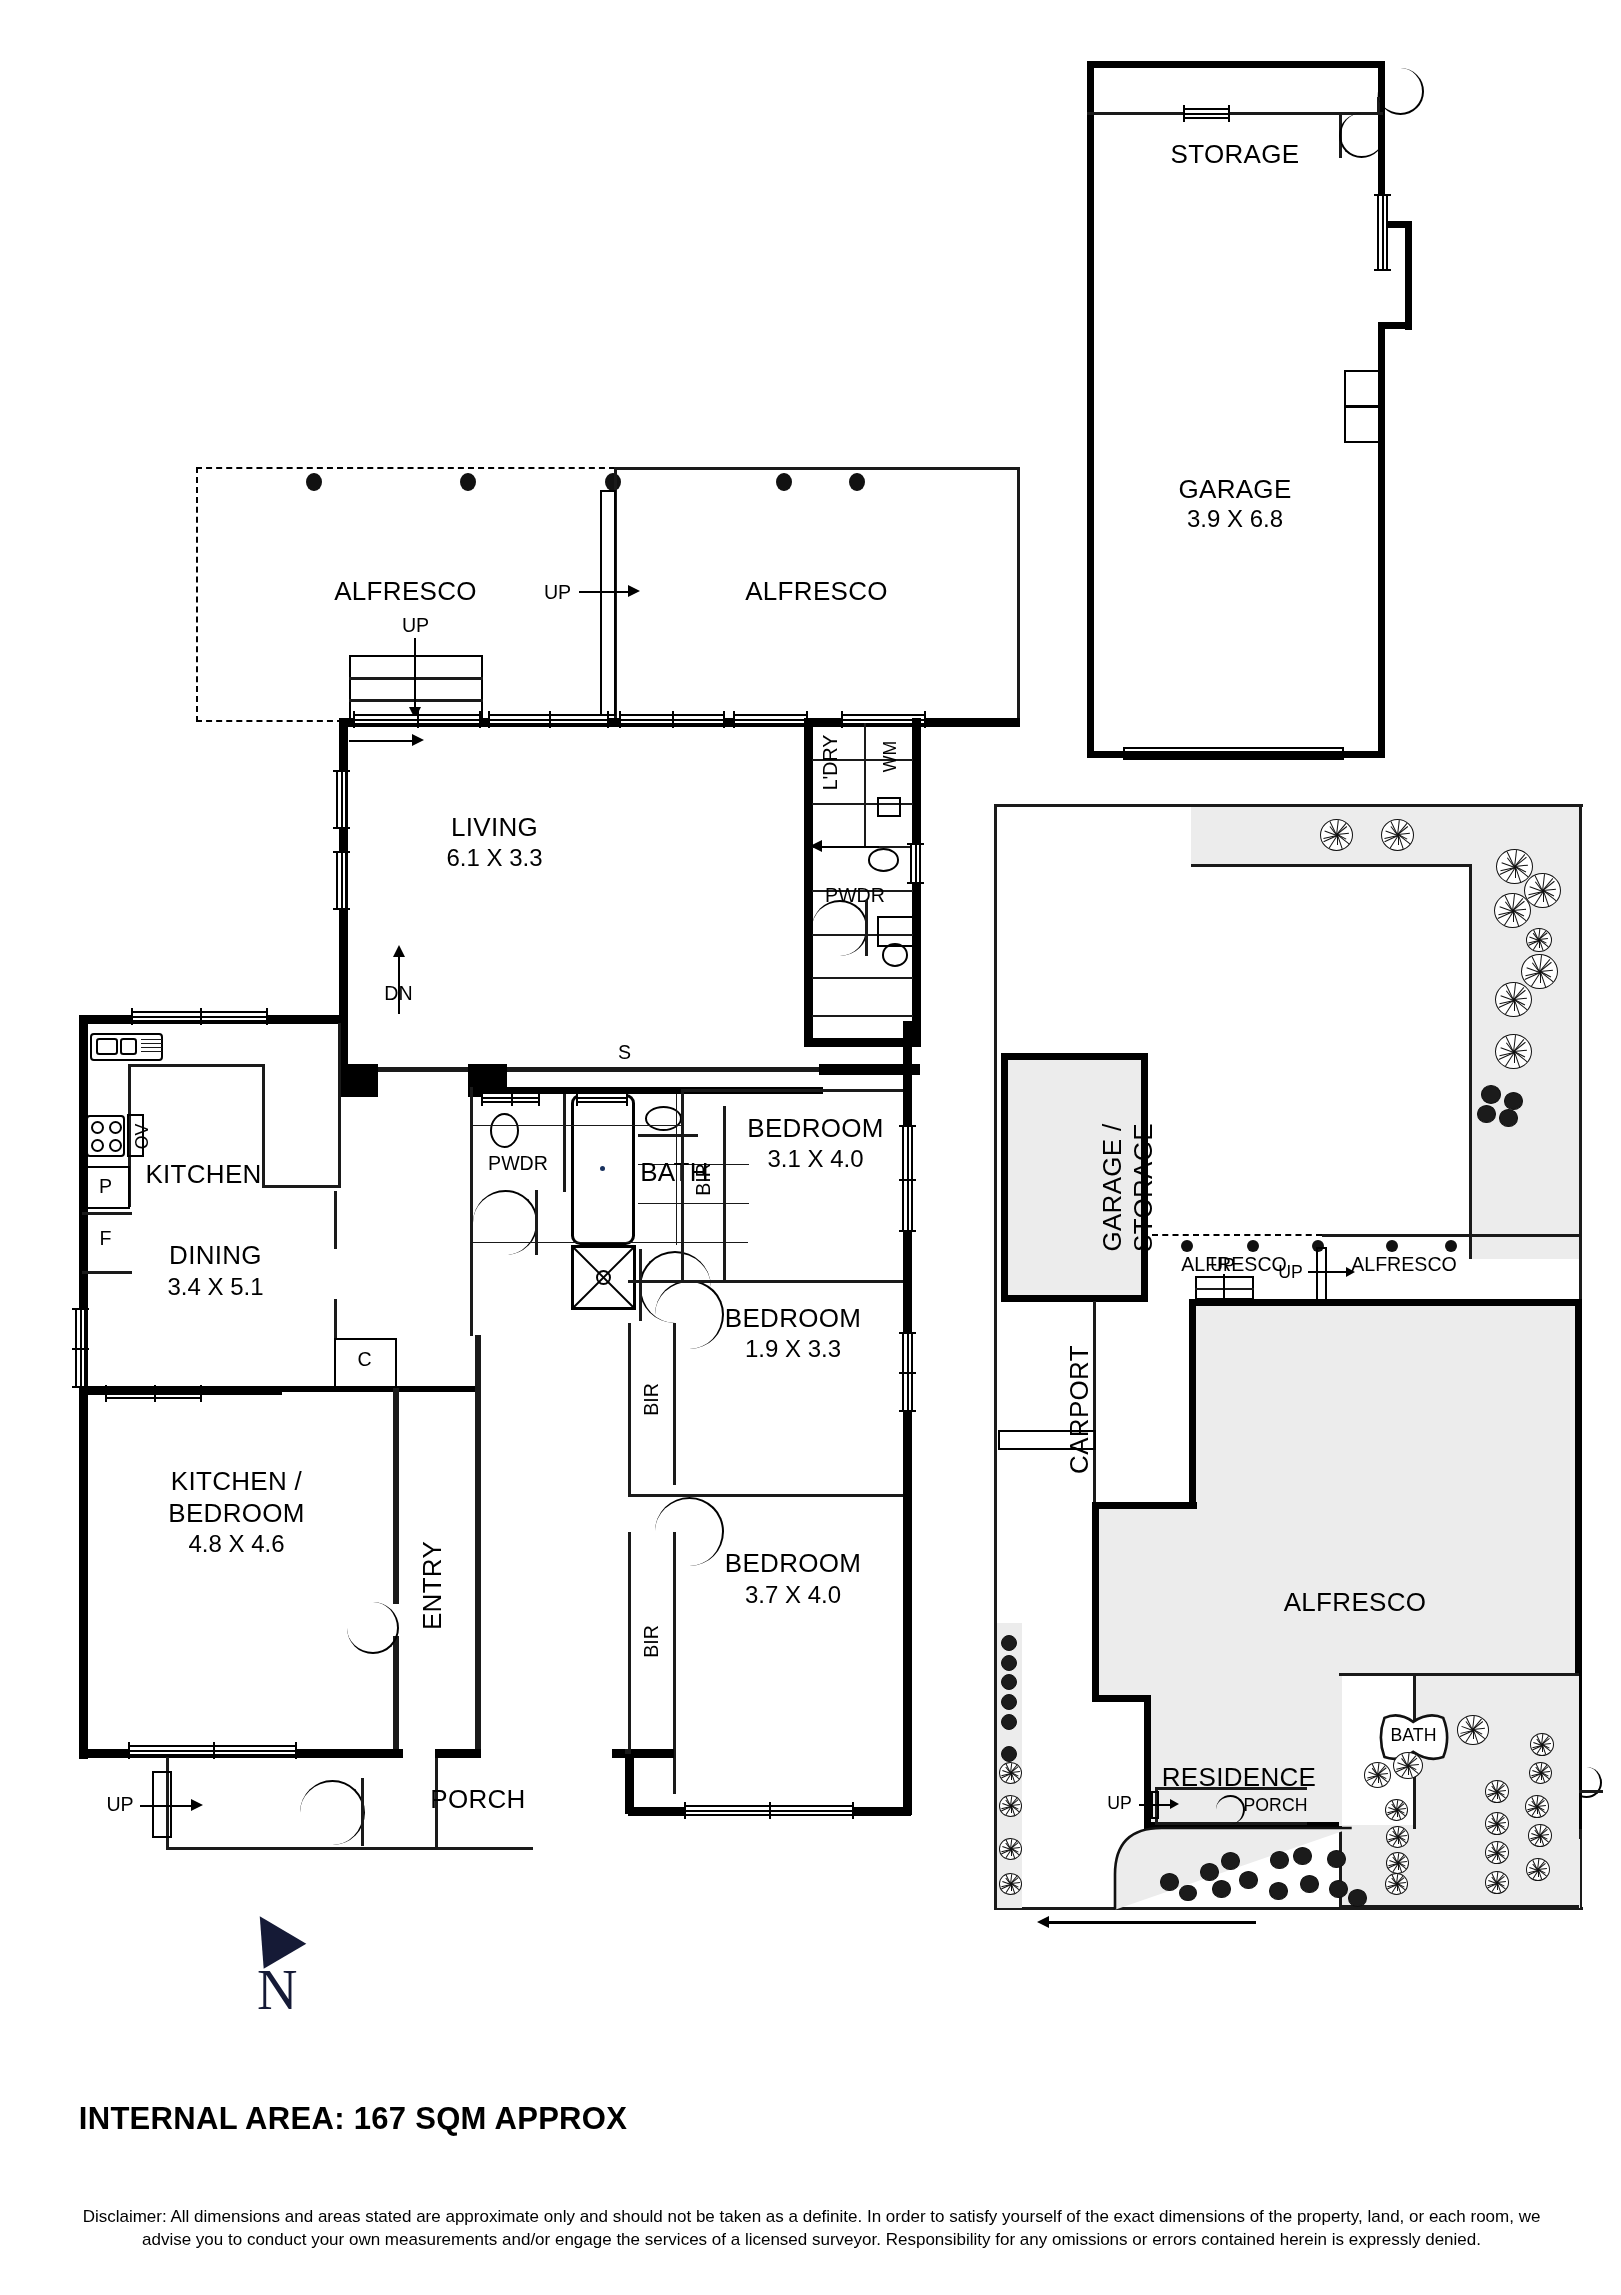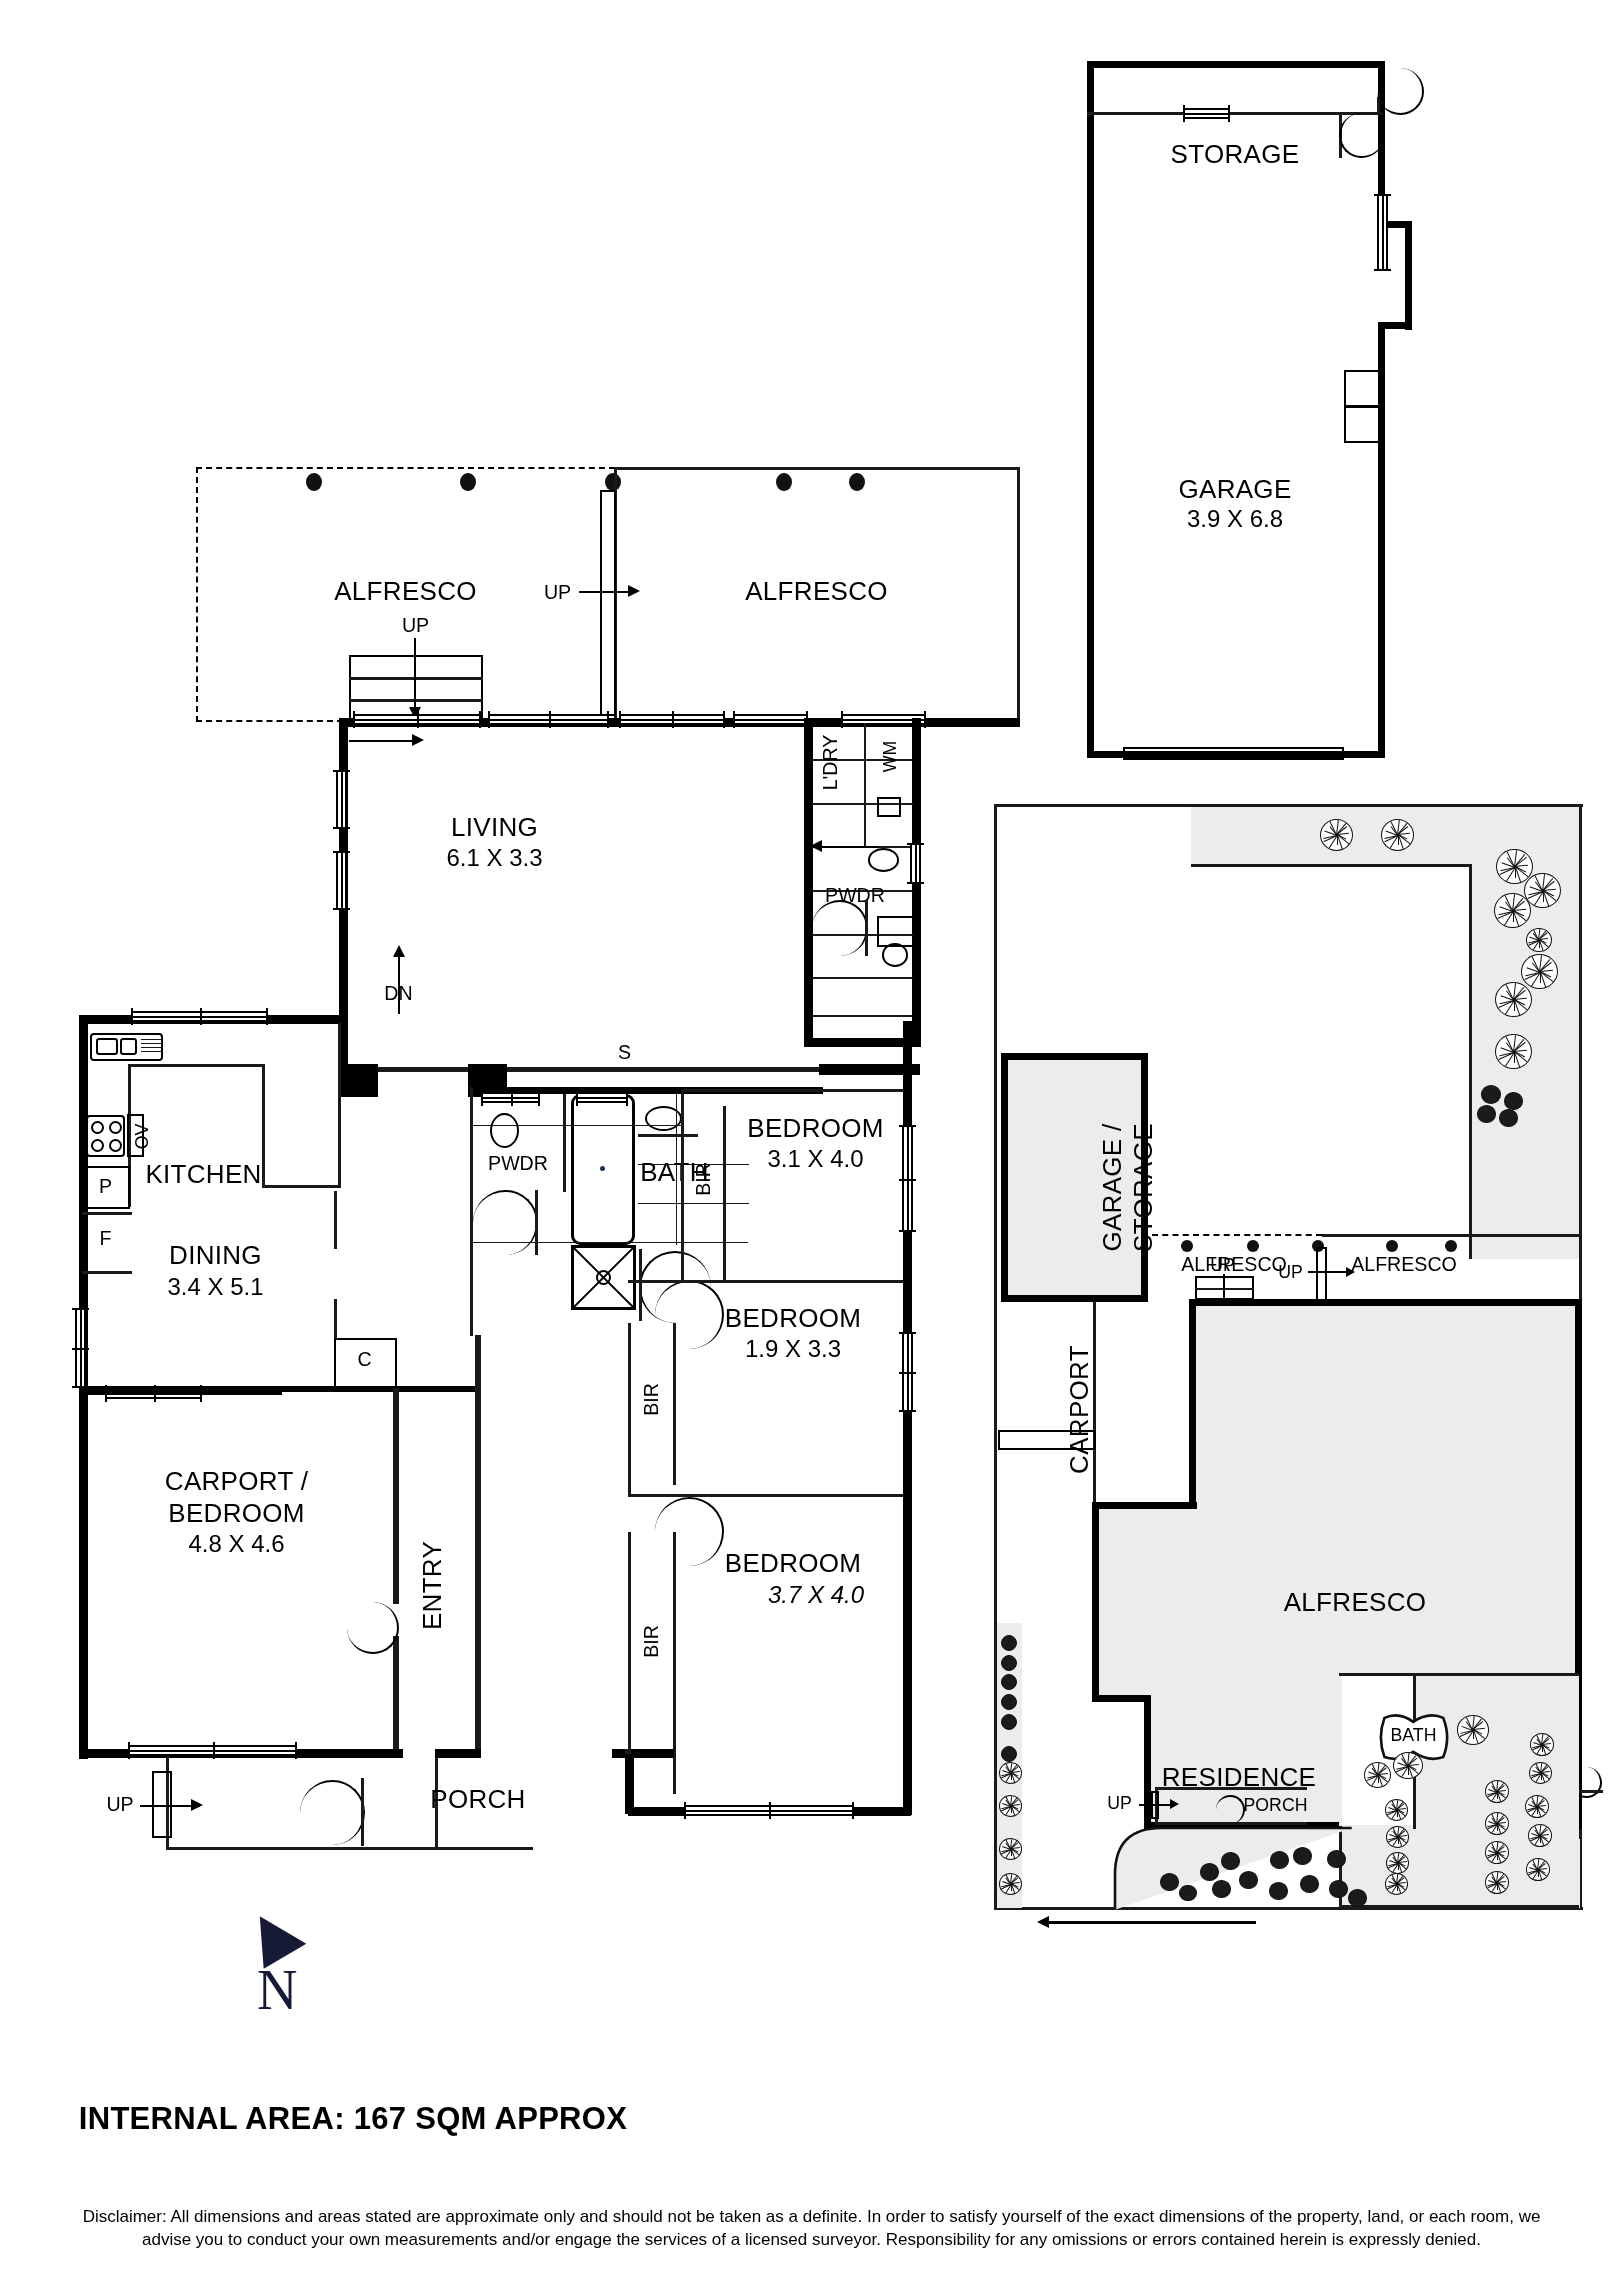--- a/index.html
+++ b/index.html
@@ -276,21 +276,21 @@
 
   <div class="wall" style="left:79px;top:1386px;width:8.5px;height:373px;"></div>
   <div class="thin" style="left:393px;top:1388px;width:5.9px;height:216px;"></div>
   <div class="thin" style="left:393px;top:1636px;width:5.9px;height:121px;"></div>
   <div class="wall" style="left:79px;top:1749px;width:324px;height:8.5px;"></div>
   <div class="win-h" style="left:128px;top:1745px;width:169px;">
         <span class="cap2"></span>
         <span class="capm"></span>
       </div>
 
-  <div class="lbl rm-name" style="left:99px;top:1466px;width:275px;">CARPORT /</div>
+  <div class="lbl rm-name" style="left:99px;top:1466px;width:275px;">KITCHEN /</div>
   <div class="lbl rm-name" style="left:99px;top:1498px;width:275px;">BEDROOM</div>
   <div class="lbl rm-dim" style="left:99px;top:1530px;width:275px;">4.8 X 4.6</div>
 
   <div class="arc arc-br" style="left:347px;top:1602px;width:52px;height:52px;"></div>
 
   <div class="lbl rm-name vert" style="left:367px;top:1570px;width:131px;transform:rotate(-90deg);">ENTRY</div>
 
   <div class="thin" style="left:166px;top:1757px;width:2.6px;height:92px;"></div>
   <div class="thin" style="left:166px;top:1847px;width:367px;height:2.6px;"></div>
   <div class="thin" style="left:435px;top:1757px;width:2.6px;height:92px;"></div>
@@ -383,21 +383,21 @@
   <div class="win-h" style="left:684px;top:1805px;width:170px;">
         <span class="cap2"></span>
         <span class="capm"></span>
       </div>
 
   <div class="thin" style="left:628px;top:1532px;width:3.3px;height:278px;"></div>
   <div class="thin" style="left:673px;top:1532px;width:3.3px;height:262px;"></div>
   <div class="lbl sm vert" style="left:609px;top:1630px;width:85px;transform:rotate(-90deg);">BIR</div>
 
   <div class="lbl rm-name" style="left:677px;top:1548px;width:232px;">BEDROOM</div>
-  <div class="lbl rm-dim" style="left:700px;top:1581px;width:232px;font-style:italic;">3.7 X 4.0</div>
+  <div class="lbl rm-dim" style="left:677px;top:1581px;width:232px;">3.7 X 4.0</div>
 
   <div class="thin" style="left:475px;top:1335px;width:5.9px;height:419px;"></div>
   <div class="wall" style="left:435px;top:1749px;width:46px;height:8.5px;"></div>
   <div class="wall" style="left:612px;top:1749px;width:62px;height:8.5px;"></div>
   <div class="thin" style="left:625px;top:1749px;width:5.9px;height:65px;"></div>
   <div class="wall" style="left:625px;top:1754px;width:8.5px;height:60px;"></div>
 
   <div class="wall" style="left:819px;top:1064px;width:101px;height:10.5px;"></div>
 </div>
 

